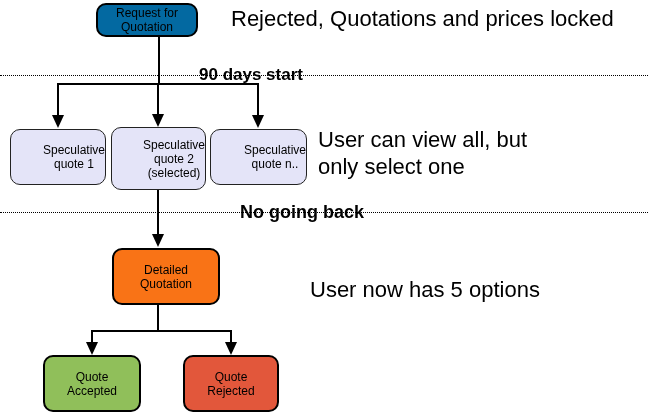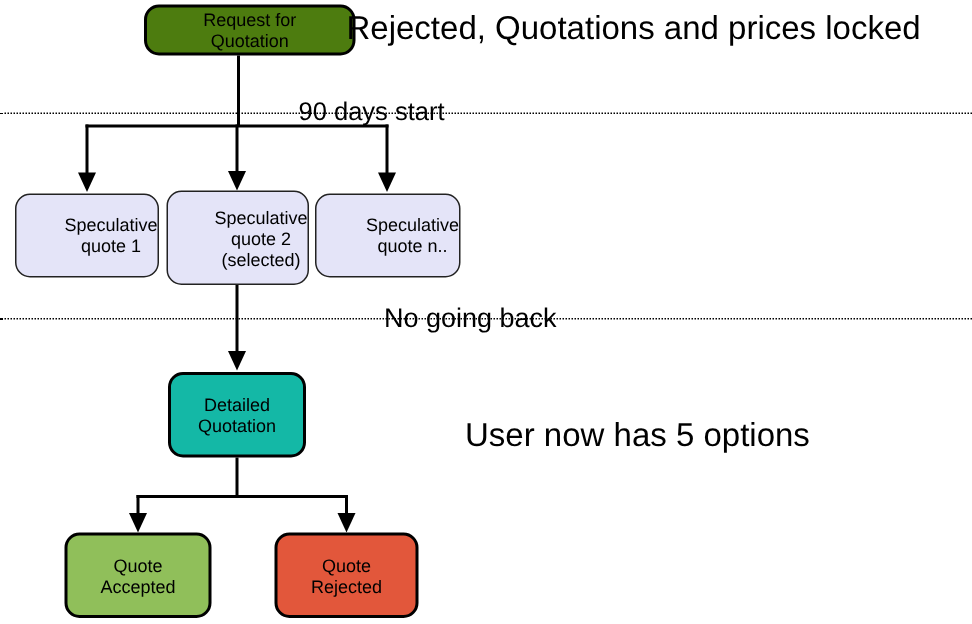--- a/index.html
+++ b/index.html
@@ -40,21 +40,21 @@
   .arrow-down {
     position: absolute;
     width: 0;
     height: 0;
     border-left: 6px solid transparent;
     border-right: 6px solid transparent;
     border-top: 13px solid #000;
   }
   .phase-label {
     position: absolute;
-    font-weight: normal;
+    font-weight: bold;
     white-space: nowrap;
   }
   .annotation {
     position: absolute;
     font-size: 22px;
     line-height: 27px;
     white-space: pre-line;
   }
 </style>
 </head>
@@ -77,58 +77,60 @@
   <div class="vline" style="left:157px; top:190px; width:2px; height:45px;"></div>
   <div class="arrow-down" style="left:152px; top:234px;"></div>
 
   <div class="vline" style="left:157px; top:305px; width:2px; height:27px;"></div>
   <div class="hline" style="left:91px; top:330px; width:141px; height:2px;"></div>
   <div class="vline" style="left:91px; top:330px; width:2px; height:13px;"></div>
   <div class="vline" style="left:230px; top:330px; width:2px; height:13px;"></div>
   <div class="arrow-down" style="left:86px; top:342px;"></div>
   <div class="arrow-down" style="left:225px; top:342px;"></div>
 
-  <div class="node" style="left: 96px; top: 3px; width: 141px; height: 34px; background-color: #4d7c0f;">
+  <div class="node" style="left: 96px; top: 3px; width: 102px; height: 34px; background-color: #0369a1;">
     <span>Request for
 Quotation</span>
   </div>
 
   <div class="node thin" style="left: 10px; top: 129px; width: 96px; height: 56px; background-color: rgb(228, 228, 248);">
     <span>Speculative
 quote 1</span>
   </div>
 
   <div class="node thin" style="left: 111px; top: 127px; width: 95px; height: 63px; background-color: rgb(228, 228, 248);">
     <span>Speculative
 quote 2
 (selected)</span>
   </div>
 
   <div class="node thin" style="left: 210px; top: 129px; width: 97px; height: 56px; background-color: rgb(228, 228, 248);">
     <span>Speculative
 quote n..</span>
   </div>
 
-  <div class="node" style="left: 112px; top: 248px; width: 92px; height: 57px; background-color: #14b8a6;">
+  <div class="node" style="left: 112px; top: 248px; width: 108px; height: 57px; background-color: #f97316;">
     <span>Detailed
 Quotation</span>
   </div>
 
   <div class="node" style="left: 43px; top: 355px; width: 98px; height: 57px; background-color: rgb(144, 191, 90);">
     <span>Quote
 Accepted</span>
   </div>
 
   <div class="node" style="left: 183px; top: 355px; width: 96px; height: 57px; background-color: rgb(226, 87, 59);">
     <span>Quote
 Rejected</span>
   </div>
 
   <div class="phase-label" style="left:199px; top:65px; font-size:17px;">90 days start</div>
 
-  <div class="phase-label" style="left:256px; top:202px; font-size:18px;">No going back</div>
+  <div class="phase-label" style="left:240px; top:202px; font-size:18px;">No going back</div>
 
   <div class="annotation" style="left:231px; top:5px;">Rejected, Quotations and prices locked</div>
 
+  <div class="annotation" style="left:318px; top:126px;">User can view all, but
+only select one</div>
 
   <div class="annotation" style="left:310px; top:276px;">User now has 5 options</div>
 
 </div>
 
 </body></html>

